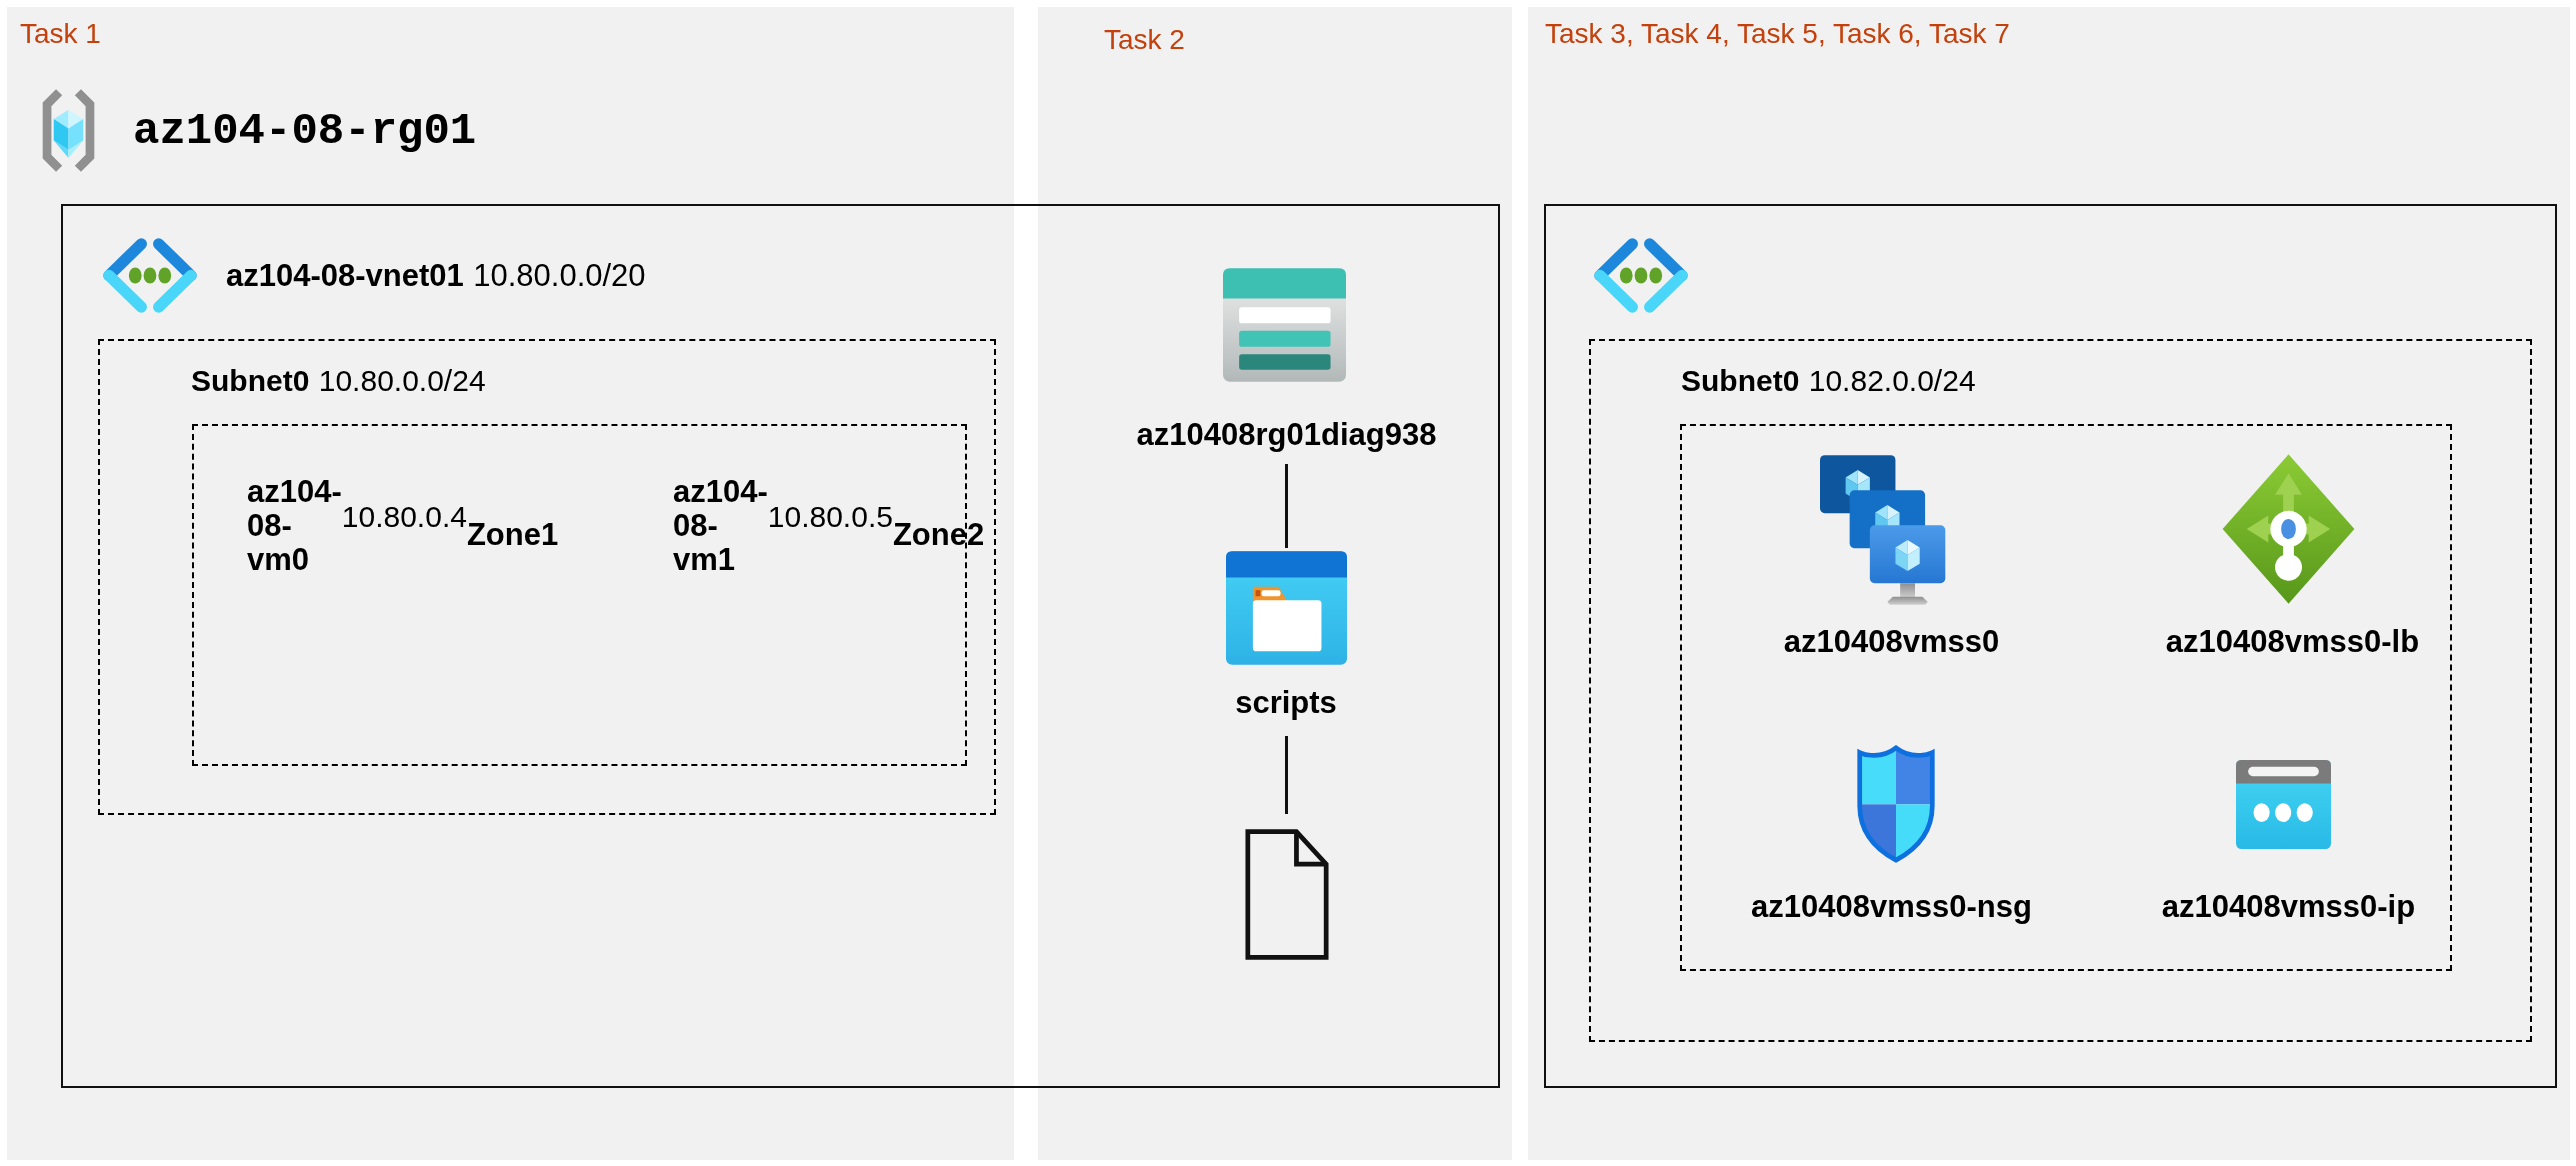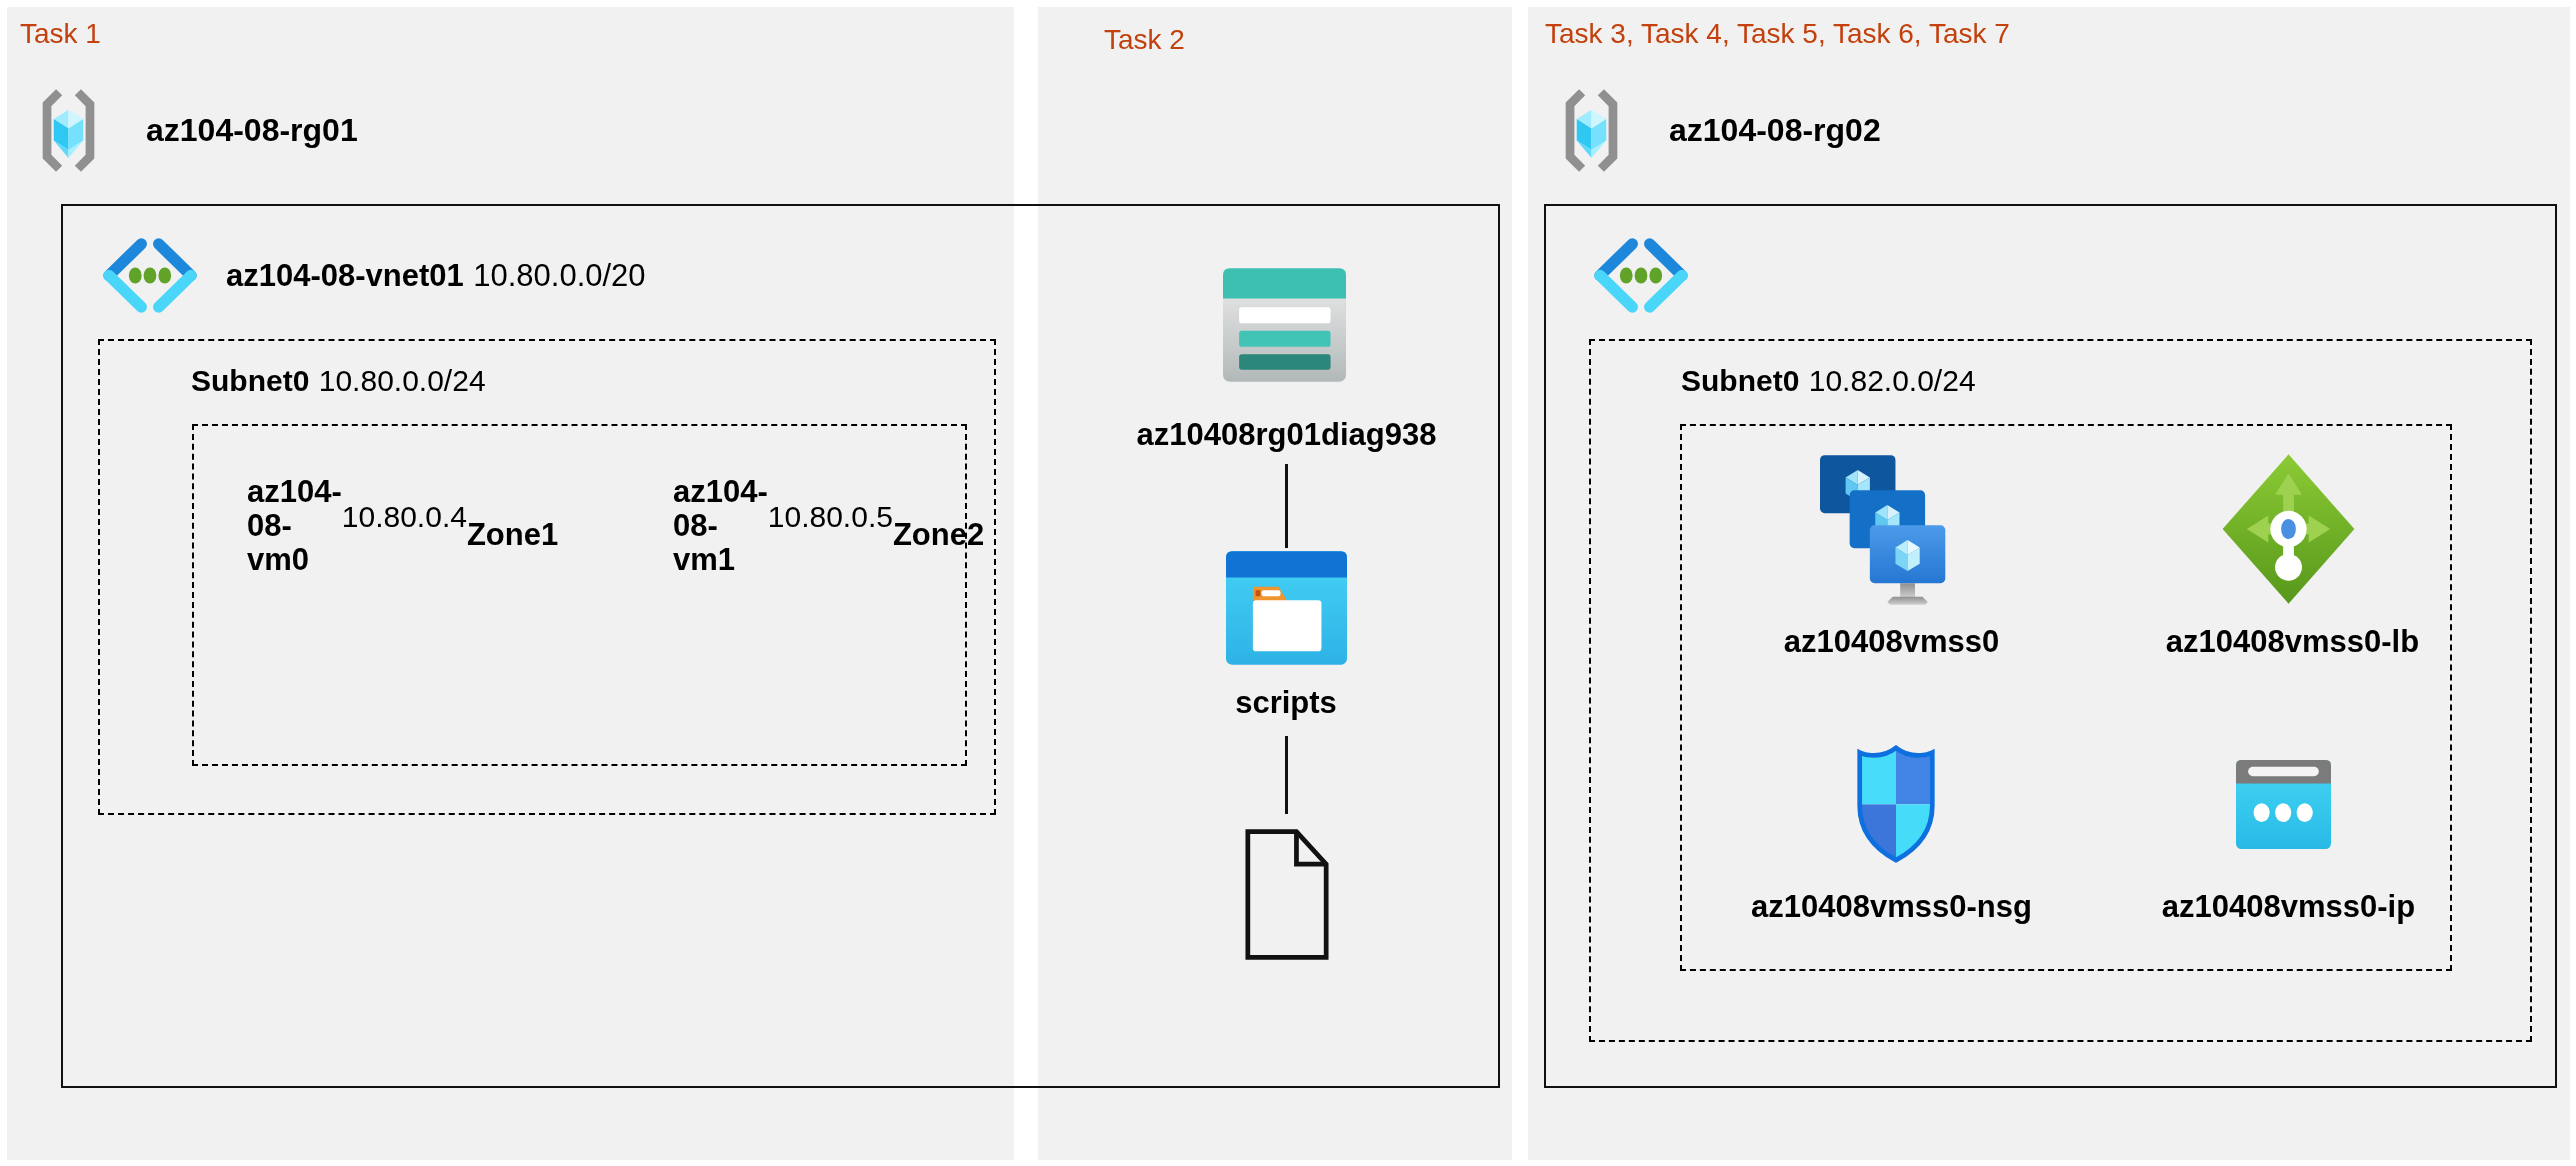--- a/index.html
+++ b/index.html
@@ -15,21 +15,21 @@
   #hdr3{left:1545px;top:17.5px;}
   .box{position:absolute;border:2.7px solid #111;}
   #box1{left:61px;top:204px;width:1435px;height:880px;}
   #box3{left:1544px;top:204px;width:1009px;height:880px;}
   .dash{position:absolute;border:2.7px dashed #000;}
   #subnet1-box{left:98px;top:339px;width:894px;height:472px;}
   #zone-box{left:192px;top:424px;width:771px;height:338px;}
   #subnet3-box{left:1589px;top:339px;width:939px;height:699px;}
   #inner3-box{left:1680px;top:424px;width:768px;height:543px;}
   .row{position:absolute;display:flex;align-items:center;}
-  .rg-label{font-size:32px;font-weight:700;margin-left:48px;white-space:nowrap;}
+  .rg-label{font-size:44px;font-weight:700;margin-left:35px;white-space:nowrap;font-family:Liberation Mono, monospace;}
   .vnet-label{font-size:31px;font-weight:700;margin-left:27px;white-space:nowrap;}
   .cidr{font-weight:400;margin-left:9.4px;}
   .subnet-label{position:absolute;font-size:30px;font-weight:700;white-space:nowrap;}
   .lbl{position:absolute;font-size:31px;font-weight:700;text-align:center;white-space:nowrap;line-height:34px;}
   .vm{position:absolute;width:270px;display:flex;flex-direction:row;align-items:center;}
   .vm-name{font-size:31px;font-weight:700;margin-top:26px;line-height:34px;}
   .vm-ip{font-size:30px;font-weight:400;margin-top:8px;line-height:34px;}
   .vm-zone{font-size:31px;font-weight:700;margin-top:43px;line-height:34px;}
   .vline{position:absolute;width:2.7px;background:#111;}
   svg{display:block;}
@@ -91,33 +91,20 @@
       <polygon points="44,32 22,46 44,60" fill="#9FEBFF"></polygon>
       <polygon points="44,32 66,46 44,60" fill="#CFF5FF"></polygon>
       <polygon points="22,46 44,60 44,92 22,78" fill="#2EC8F2"></polygon>
       <polygon points="66,46 44,60 44,92 66,78" fill="#76E1FD"></polygon>
       <polygon points="22,78 44,92 44,104" fill="#5ED8F9"></polygon>
       <polygon points="66,78 44,92 44,104" fill="#A5EFFF"></polygon>
     </svg>
     <span class="rg-label">az104-08-rg01</span>
   </div>
 
-  <div class="row" style="left:1562px;top:88px;">
-    <svg width="59" height="85" viewBox="0 0 88 126">
-      <path d="M30,6 L12,24 L12,102 L30,120" stroke="#909090" stroke-width="13" fill="none"></path>
-      <path d="M58,6 L76,24 L76,102 L58,120" stroke="#909090" stroke-width="13" fill="none"></path>
-      <polygon points="44,32 22,46 44,60" fill="#9FEBFF"></polygon>
-      <polygon points="44,32 66,46 44,60" fill="#CFF5FF"></polygon>
-      <polygon points="22,46 44,60 44,92 22,78" fill="#2EC8F2"></polygon>
-      <polygon points="66,46 44,60 44,92 66,78" fill="#76E1FD"></polygon>
-      <polygon points="22,78 44,92 44,104" fill="#5ED8F9"></polygon>
-      <polygon points="66,78 44,92 44,104" fill="#A5EFFF"></polygon>
-    </svg>
-    <span class="rg-label">az104-08-rg02</span>
-  </div>
 
   <div class="box" id="box1"></div>
   <div class="box" id="box3"></div>
 
   <div class="row" style="left:101px;top:237px;">
     <svg width="98" height="77" viewBox="0 0 146 114">
       <path d="M60,10 L12,57" stroke="#1D87DC" stroke-width="17" stroke-linecap="round"></path>
       <path d="M12,57 L60,104" stroke="#49D6F9" stroke-width="17" stroke-linecap="round"></path>
       <path d="M86,10 L134,57" stroke="#1D87DC" stroke-width="17" stroke-linecap="round"></path>
       <path d="M134,57 L86,104" stroke="#49D6F9" stroke-width="17" stroke-linecap="round"></path>

